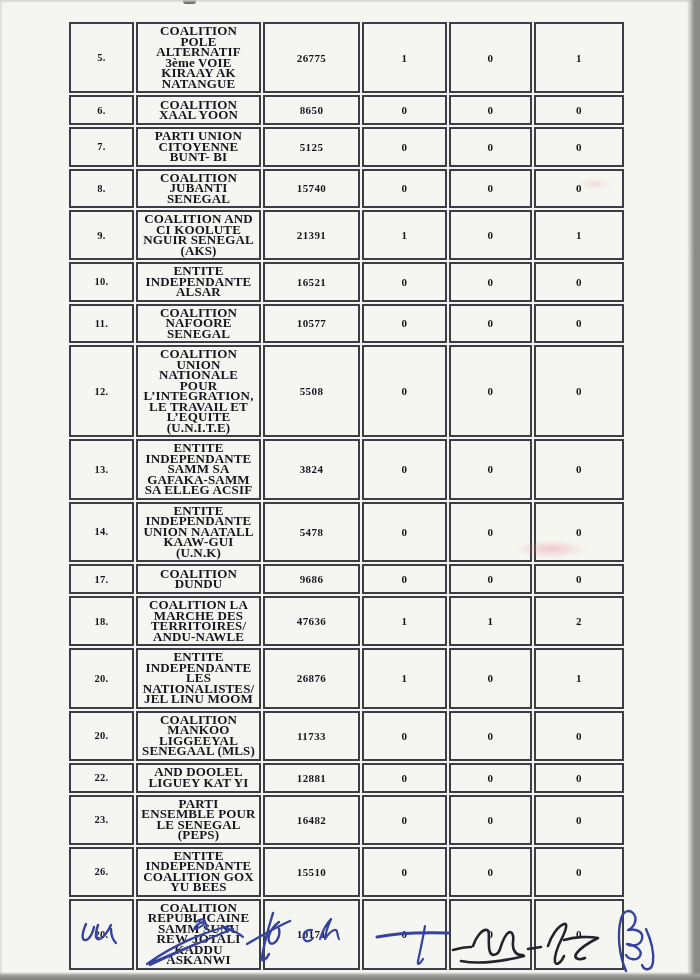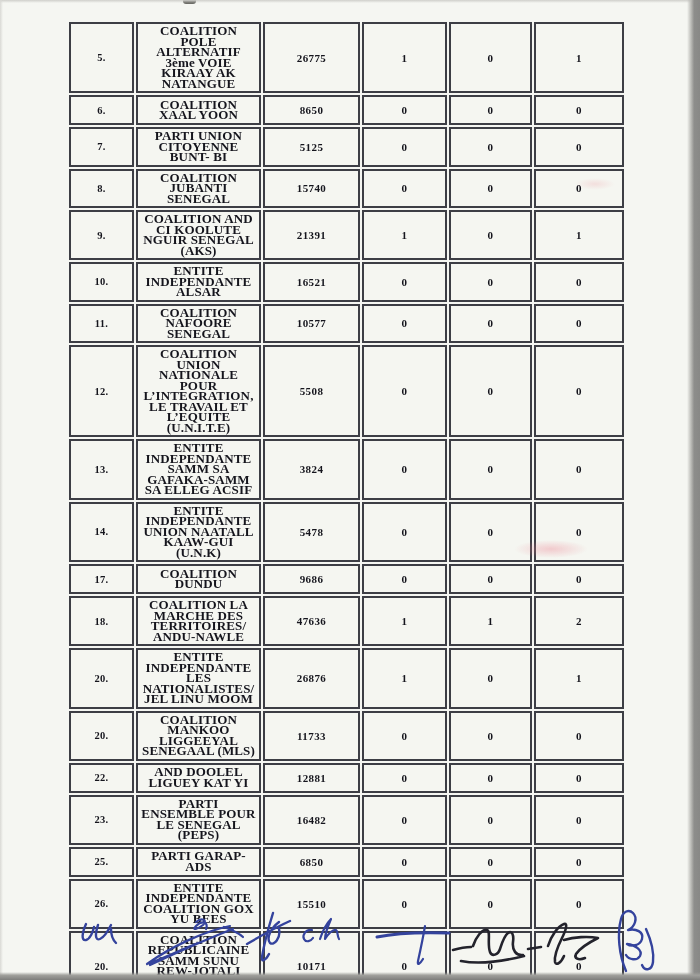--- a/index.html
+++ b/index.html
@@ -190,28 +190,20 @@
         </tr>
         <tr>
           <td class="rank">23.</td>
           <td class="name">PARTI ENSEMBLE POUR LE SENEGAL (PEPS)</td>
           <td class="val">16482</td>
           <td class="val">0</td>
           <td class="val">0</td>
           <td class="val">0</td>
         </tr>
         <tr>
-          <td class="rank">25.</td>
-          <td class="name">PARTI GARAP-ADS</td>
-          <td class="val">6850</td>
-          <td class="val">0</td>
-          <td class="val">0</td>
-          <td class="val">0</td>
-        </tr>
-        <tr>
           <td class="rank">26.</td>
           <td class="name">ENTITE INDEPENDANTE COALITION GOX YU BEES</td>
           <td class="val">15510</td>
           <td class="val">0</td>
           <td class="val">0</td>
           <td class="val">0</td>
         </tr>
         <tr>
           <td class="rank">20.</td>
           <td class="name">COALITION REPUBLICAINE SAMM SUNU REW-JOTALI KADDU ASKANWI</td>

